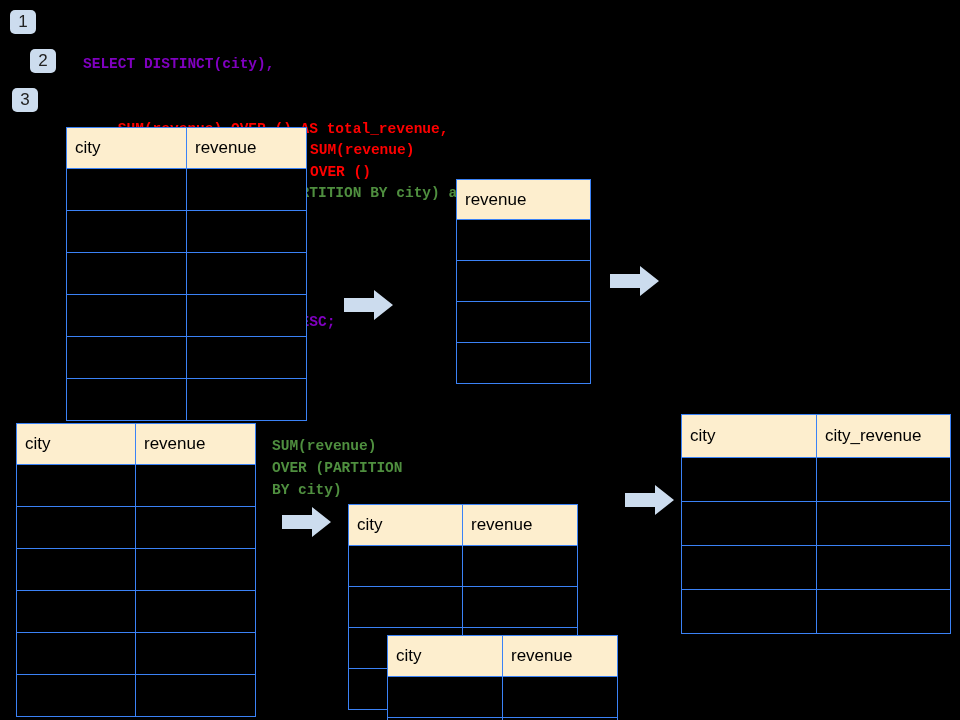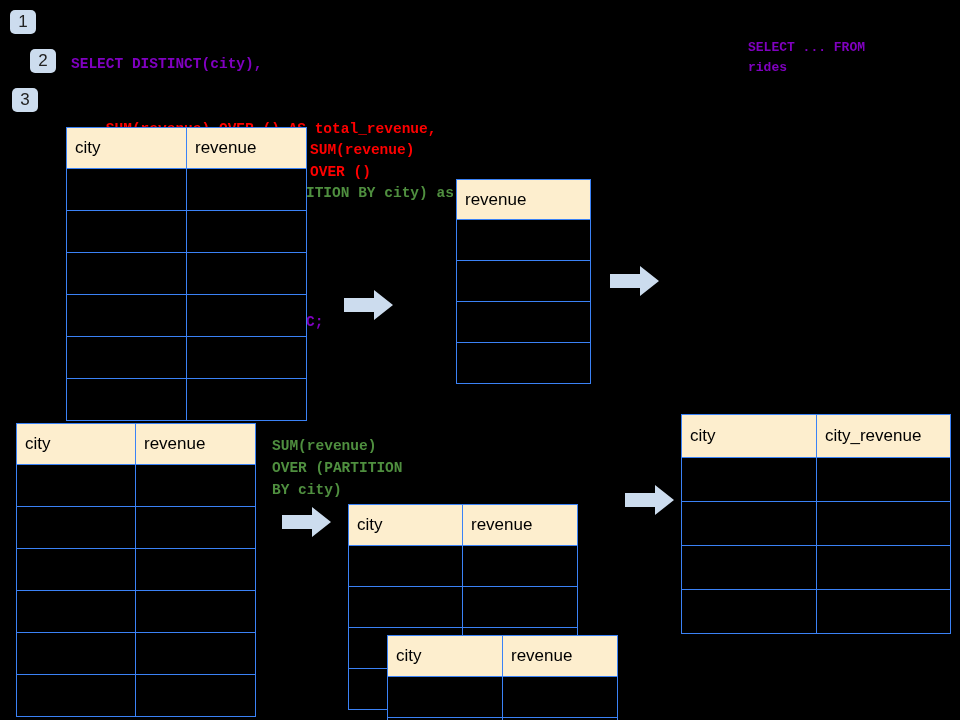--- a/index.html
+++ b/index.html
@@ -92,29 +92,28 @@
 </style>
 </head>
 <body>
 
 <div id="canvas">
 
   <div class="badge" style="left:10px; top:10px;">1</div>
   <div class="badge" style="left:30px; top:49px;">2</div>
   <div class="badge" style="left:12px; top:88px;">3</div>
 
-  <div class="sql" style="left:71px; top:11px;font-family:Liberation Mono, monospace;">
+  <div class="sql" style="left:83px; top:11px;font-family:Liberation Mono, monospace;">
     <div class="sql-line" style="color:#8000c0;">SELECT DISTINCT(city),</div>
     <div class="sql-line" style="color:#ff0000;">    SUM(revenue) OVER () AS total_revenue,</div>
     <div class="sql-line" style="color:#4f8f3f;">    SUM(revenue) OVER (PARTITION BY city) as city_revenue</div>
     <div class="sql-line" style="color:#8000c0;">  FROM rides</div>
     <div class="sql-line" style="color:#8000c0;">  ORDER by city_revenue DESC;</div>
   </div>
 
-  <div class="snippet" style="left:748px; top:38px; color:#8000c0;">SELECT ... FROM rides</div>
 
   <div class="annot" style="left:310px; top:139px; color:#ff0000;">SUM(revenue)
 OVER ()</div>
 
   <div class="annot" style="left:272px; top:435px; color:#4f8f3f;">SUM(revenue)
 OVER (PARTITION
 BY city)</div>
 
   <table class="tbl" style="left:66px; top:127px; width:240px;">
     <colgroup>

